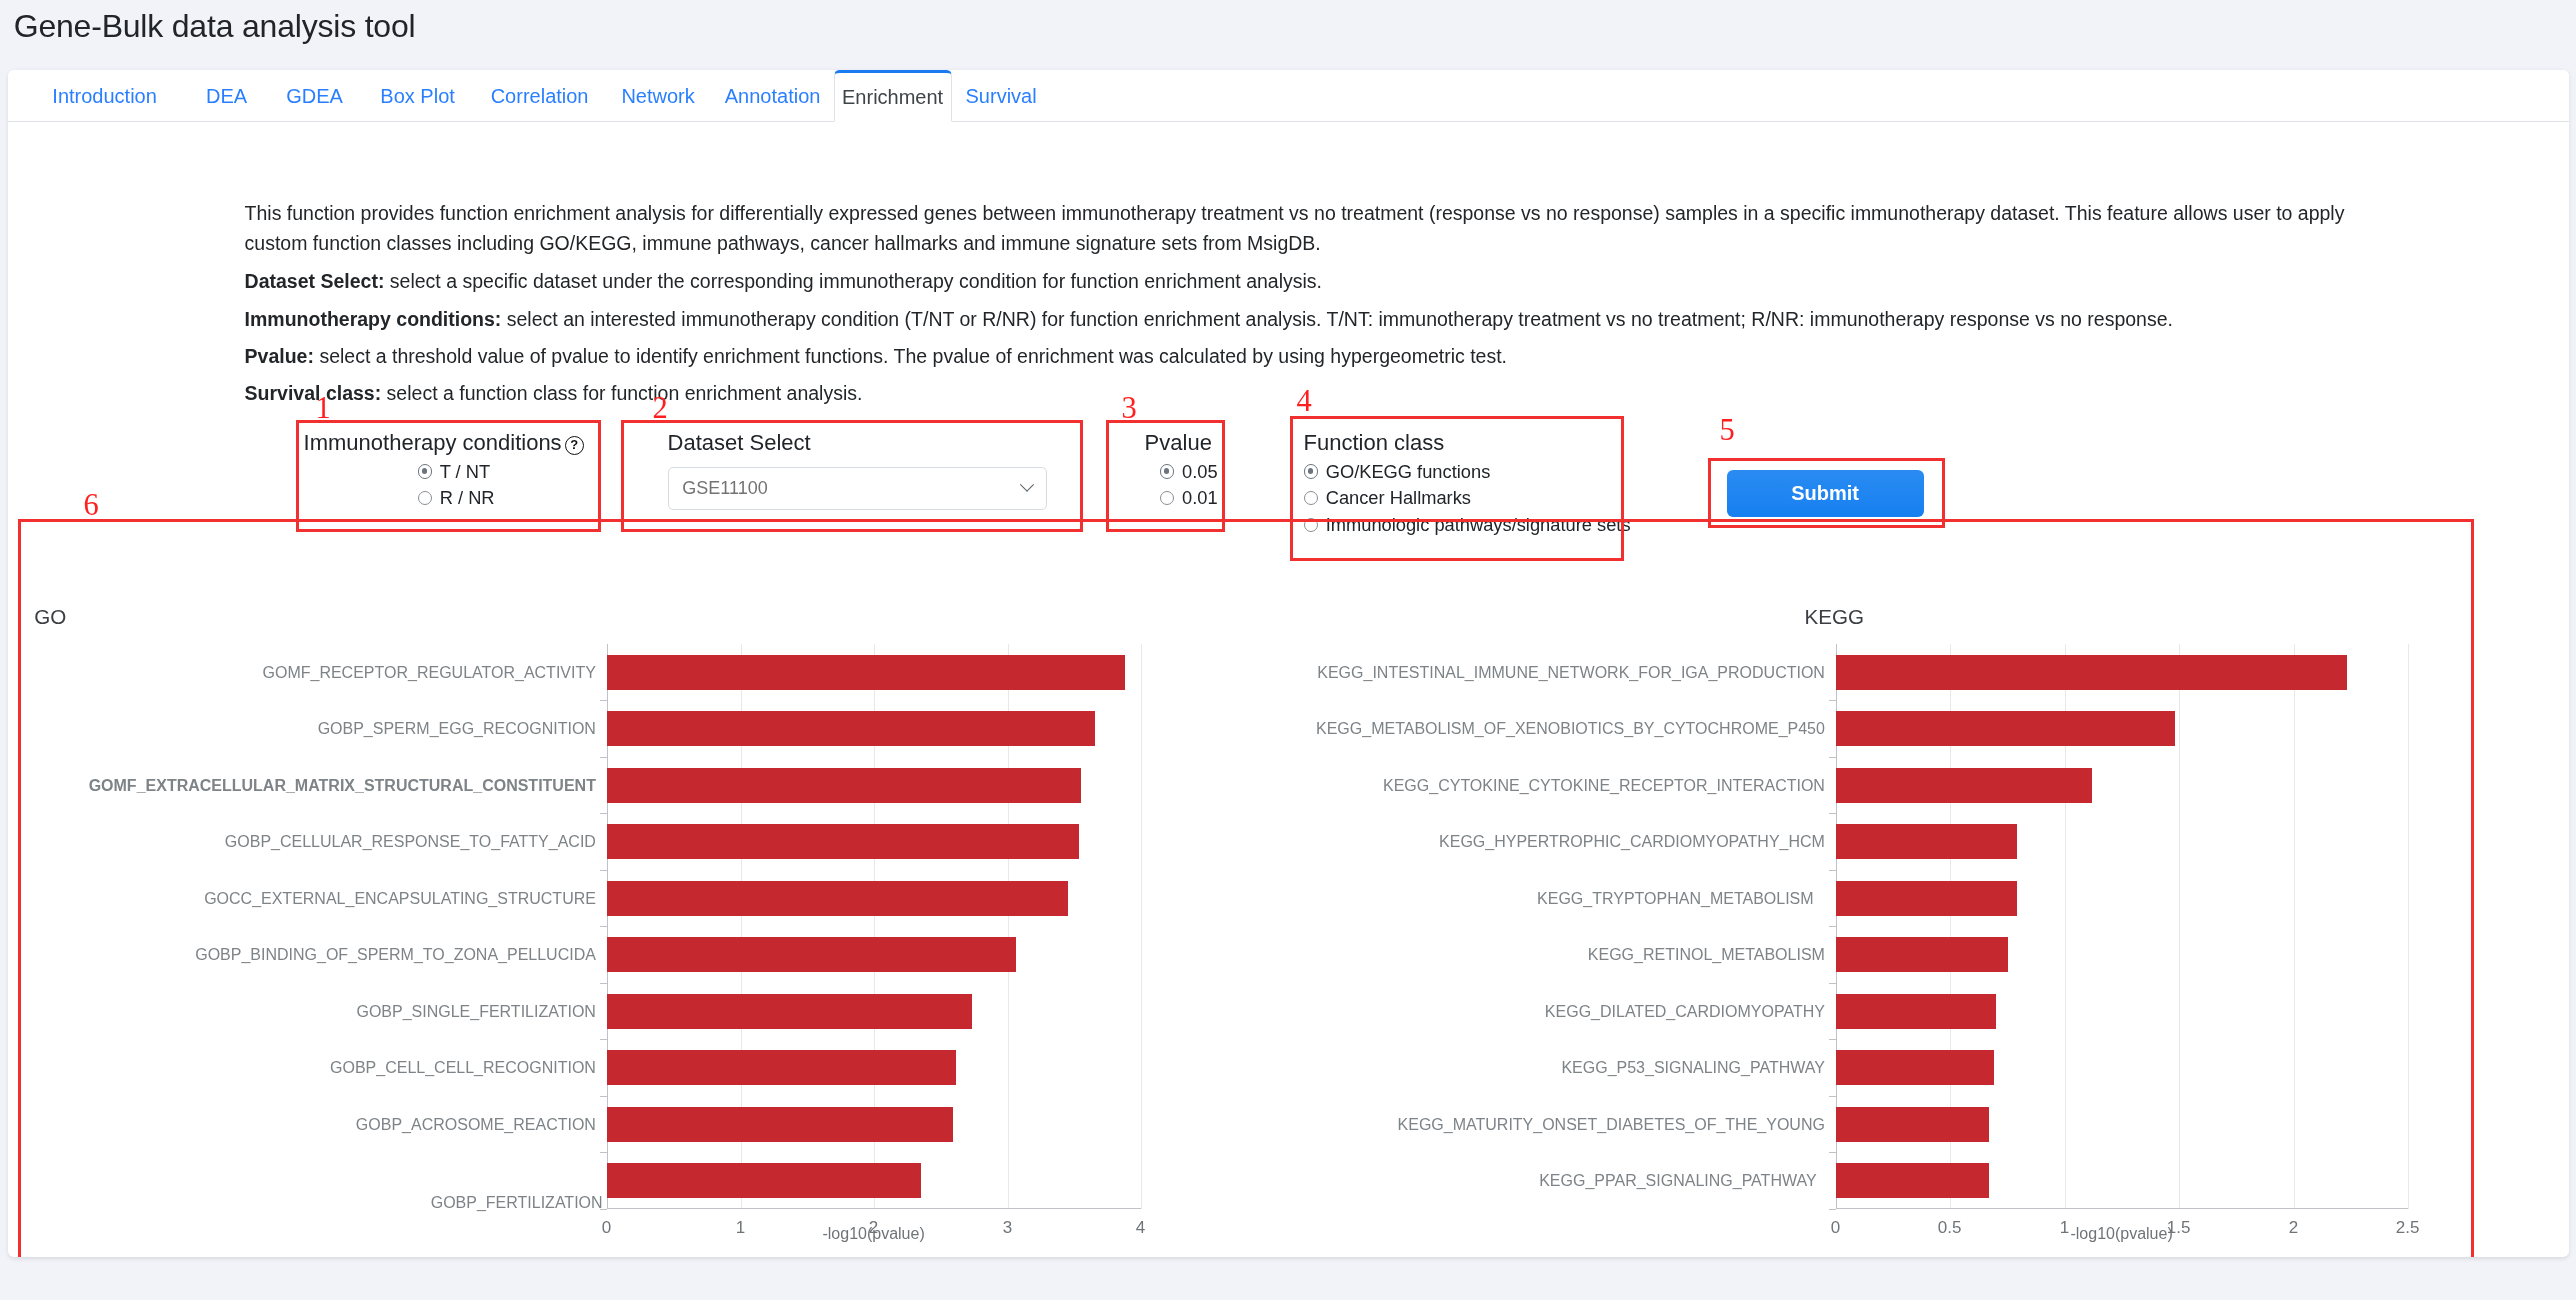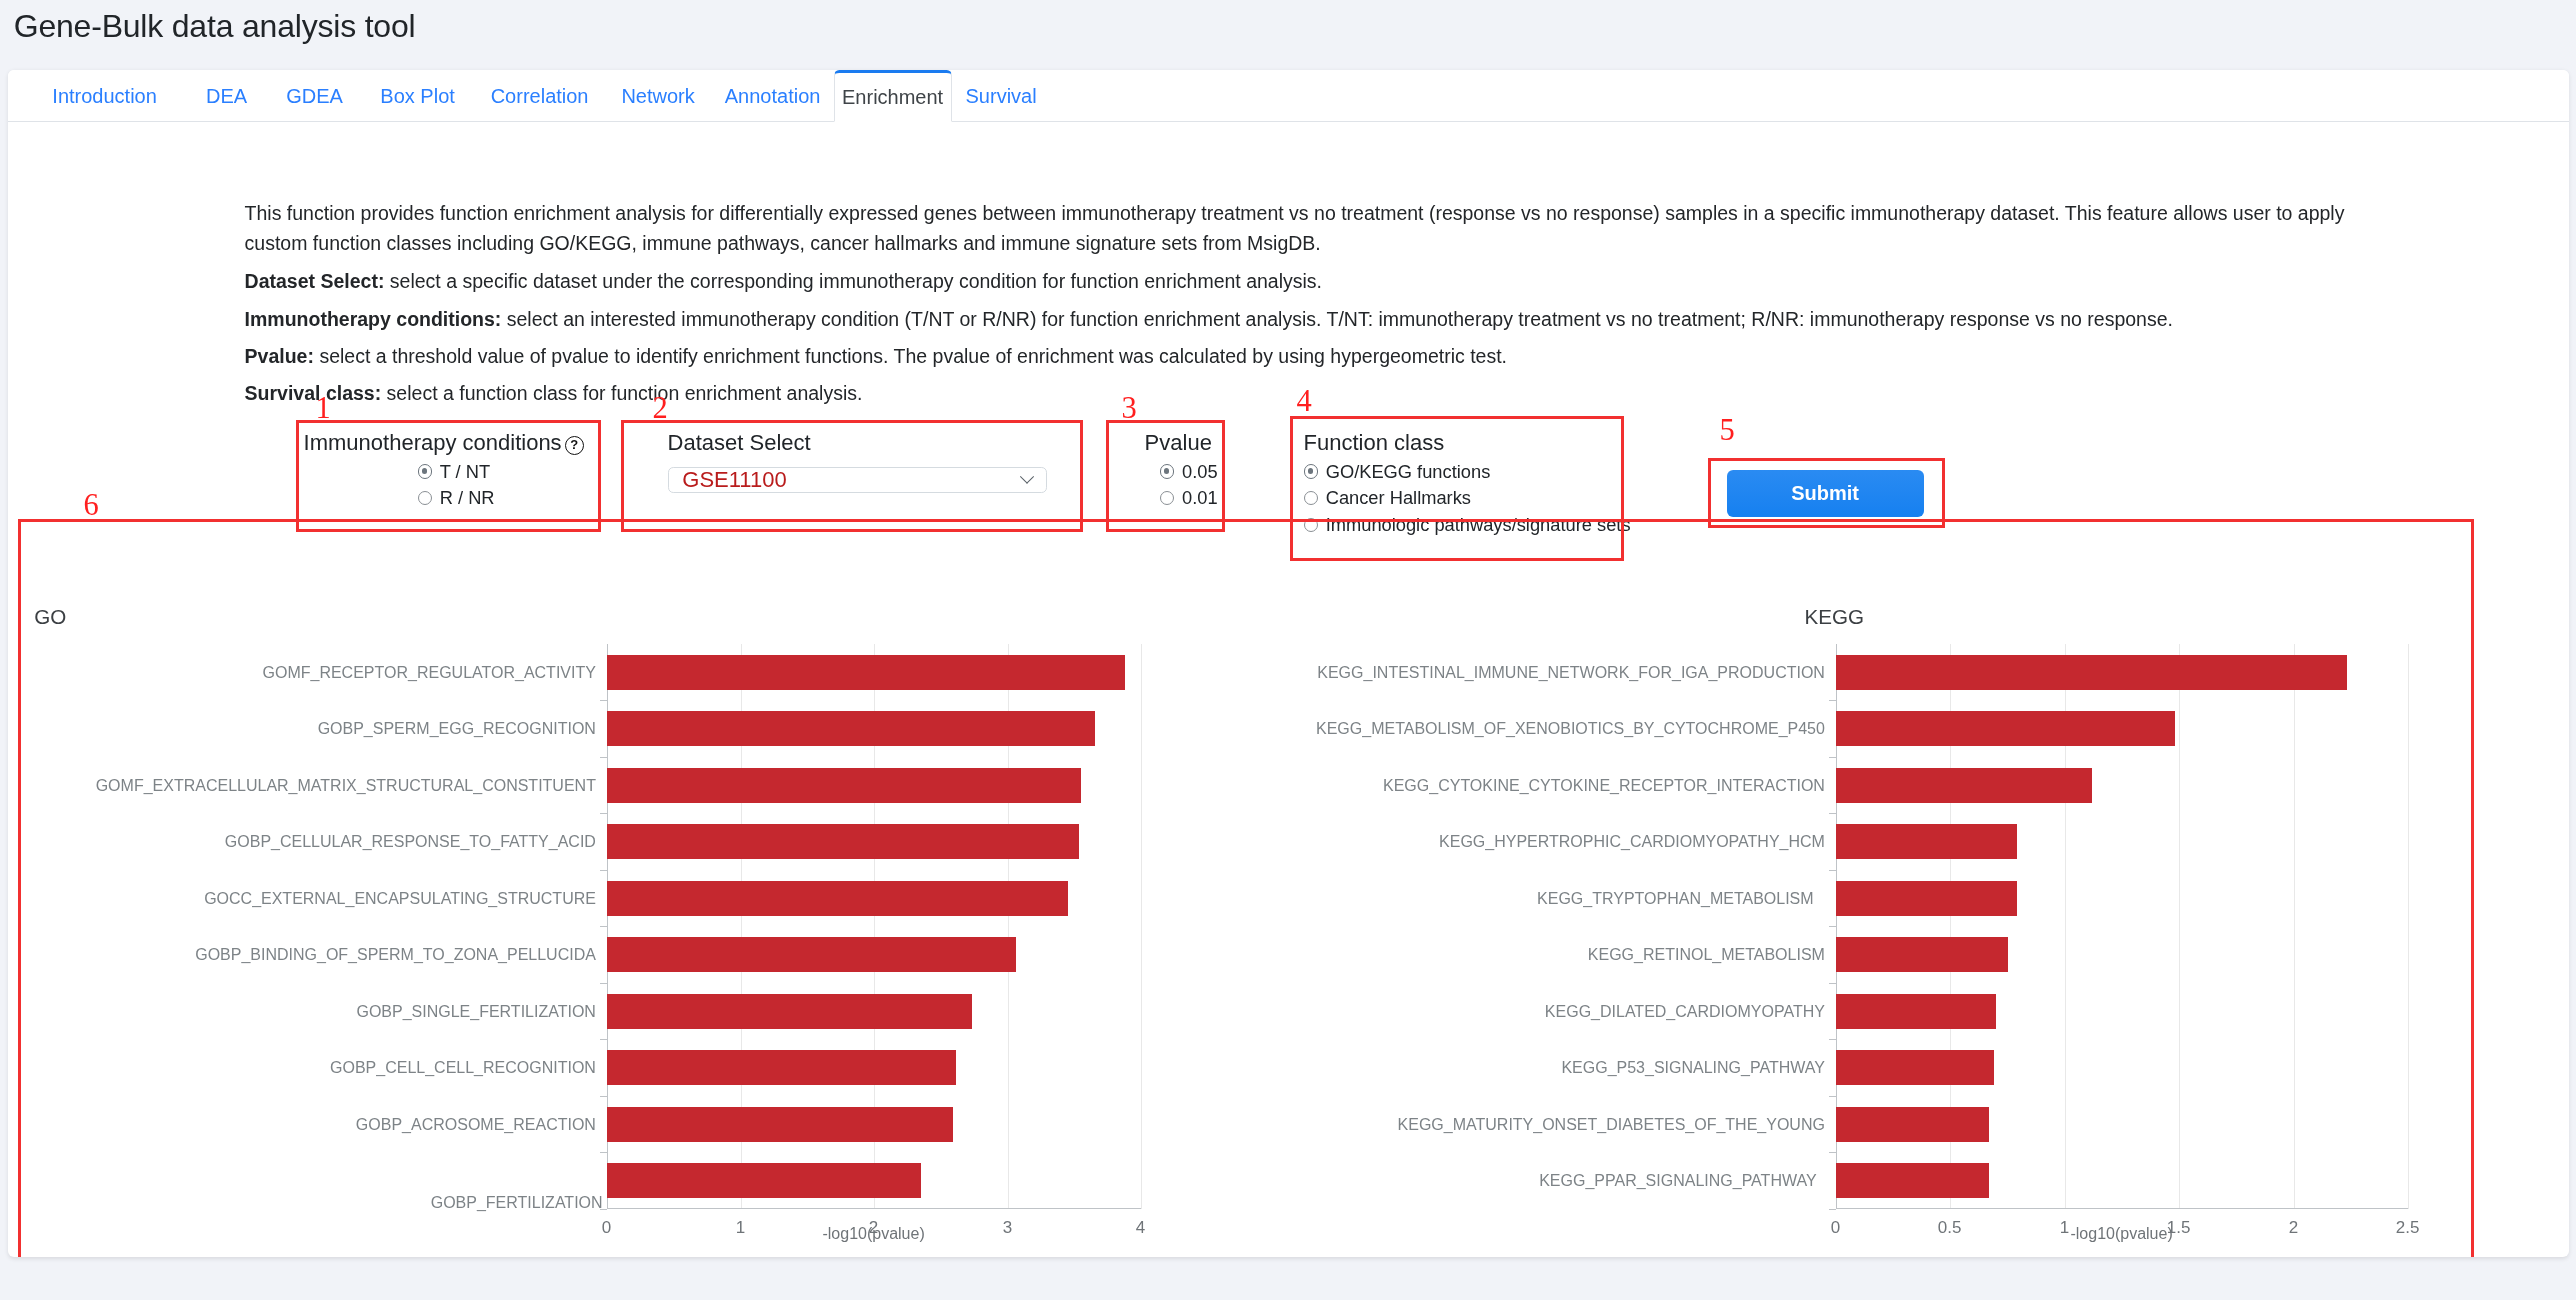--- a/index.html
+++ b/index.html
@@ -98,24 +98,24 @@
   .help-icon {
     display: inline-block; width: 19px; height: 19px;
     border: 1.9px solid #111; border-radius: 50%;
     font-size: 13px; line-height: 16px; text-align: center;
     font-weight: 700; color: #111; vertical-align: 1.5px;
     margin-left: 3.1px;
   }
 
   .select-box {
     margin-top: 10.7px;
-    width: 379px; height: 26px;
+    width: 379px; height: 43px;
     border: 1.1px solid #d5dbe0; border-radius: 5.3px;
     background: #fff; display: flex; align-items: center;
-    padding: 0 13.7px; font-size: 22px; color: #b91c1c;
+    padding: 0 13.7px; font-size: 18px; color: #737373;
     justify-content: space-between; cursor: pointer;
   }
   .chev {
     width: 10px; height: 10px;
     border-right: 1.9px solid #5a6168;
     border-bottom: 1.9px solid #5a6168;
     transform: rotate(45deg) translate(-2.3px,-2.3px);
   }
 
   .submit-btn {
@@ -289,21 +289,21 @@
       <button class="submit-btn">Submit</button>
     </div>
     <div class="ann-box" style="left:1700px; top:388px; width:237px; height:70px;"></div>
     <div class="ann-num" style="left:1712px; top:343px;">5</div>
 
     <div class="plot-area" id="plots">
         <div class="plot" style="left: 0px; width: 1191px;">
           <div class="plot-title" style="left: 7.6px;">GO</div>
           <div class="cat-label" style="left: 0px; width: 580px; top: 82px; padding-right: 10.7px;">GOMF_RECEPTOR_REGULATOR_ACTIVITY</div>
           <div class="cat-label" style="left: 0px; width: 580px; top: 138px; padding-right: 10.7px;">GOBP_SPERM_EGG_RECOGNITION</div>
-          <div class="cat-label" style="left: 0px; width: 580px; top: 195px; padding-right: 10.7px;">GOMF_EXTRACELLULAR_MATRIX_STRUCTURAL_CONSTITUENT</div>
+          <div class="cat-label" style="left: 0px; width: 580px; top: 195px; padding-right: 10.7px; font-weight: bold;">GOMF_EXTRACELLULAR_MATRIX_STRUCTURAL_CONSTITUENT</div>
           <div class="cat-label" style="left: 0px; width: 580px; top: 251px; padding-right: 10.7px;">GOBP_CELLULAR_RESPONSE_TO_FATTY_ACID</div>
           <div class="cat-label" style="left: 0px; width: 580px; top: 308px; padding-right: 10.7px;">GOCC_EXTERNAL_ENCAPSULATING_STRUCTURE</div>
           <div class="cat-label" style="left: 0px; width: 580px; top: 364px; padding-right: 10.7px;">GOBP_BINDING_OF_SPERM_TO_ZONA_PELLUCIDA</div>
           <div class="cat-label" style="left: 0px; width: 580px; top: 421px; padding-right: 10.7px;">GOBP_SINGLE_FERTILIZATION</div>
           <div class="cat-label" style="left: 0px; width: 580px; top: 477px; padding-right: 10.7px;">GOBP_CELL_CELL_RECOGNITION</div>
           <div class="cat-label" style="left: 0px; width: 580px; top: 534px; padding-right: 10.7px;">GOBP_ACROSOME_REACTION</div>
           <div class="cat-label" style="left: 0px; width: 580px; top: 612px; padding-right: 4px;">GOBP_FERTILIZATION</div>
           <div class="chart-grid" style="left: 580px; top: 53px; width: 534px; height: 565px;">
             <div class="gridline" style="left: 134px;"></div>
             <div class="gridline" style="left: 267px;"></div>

